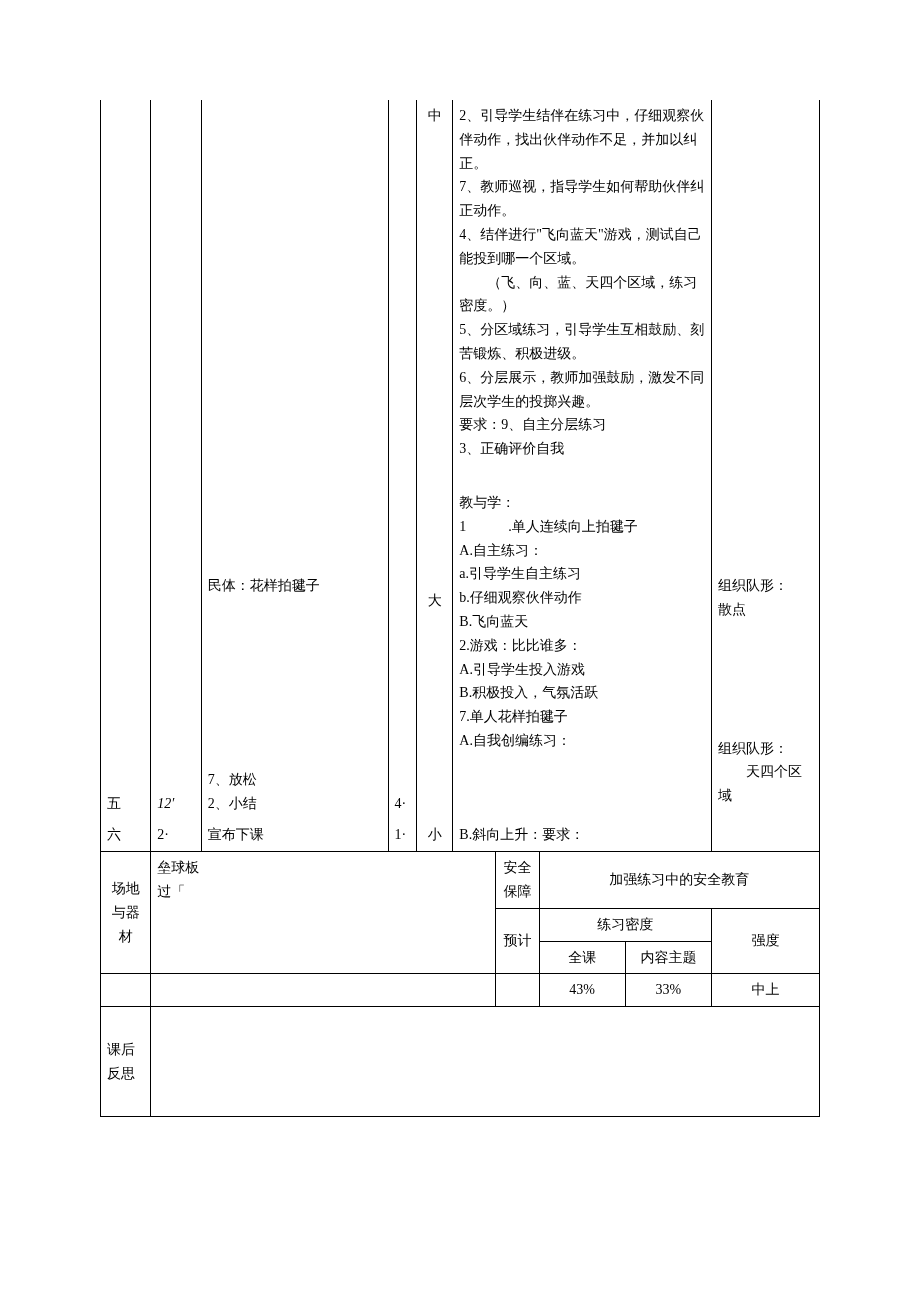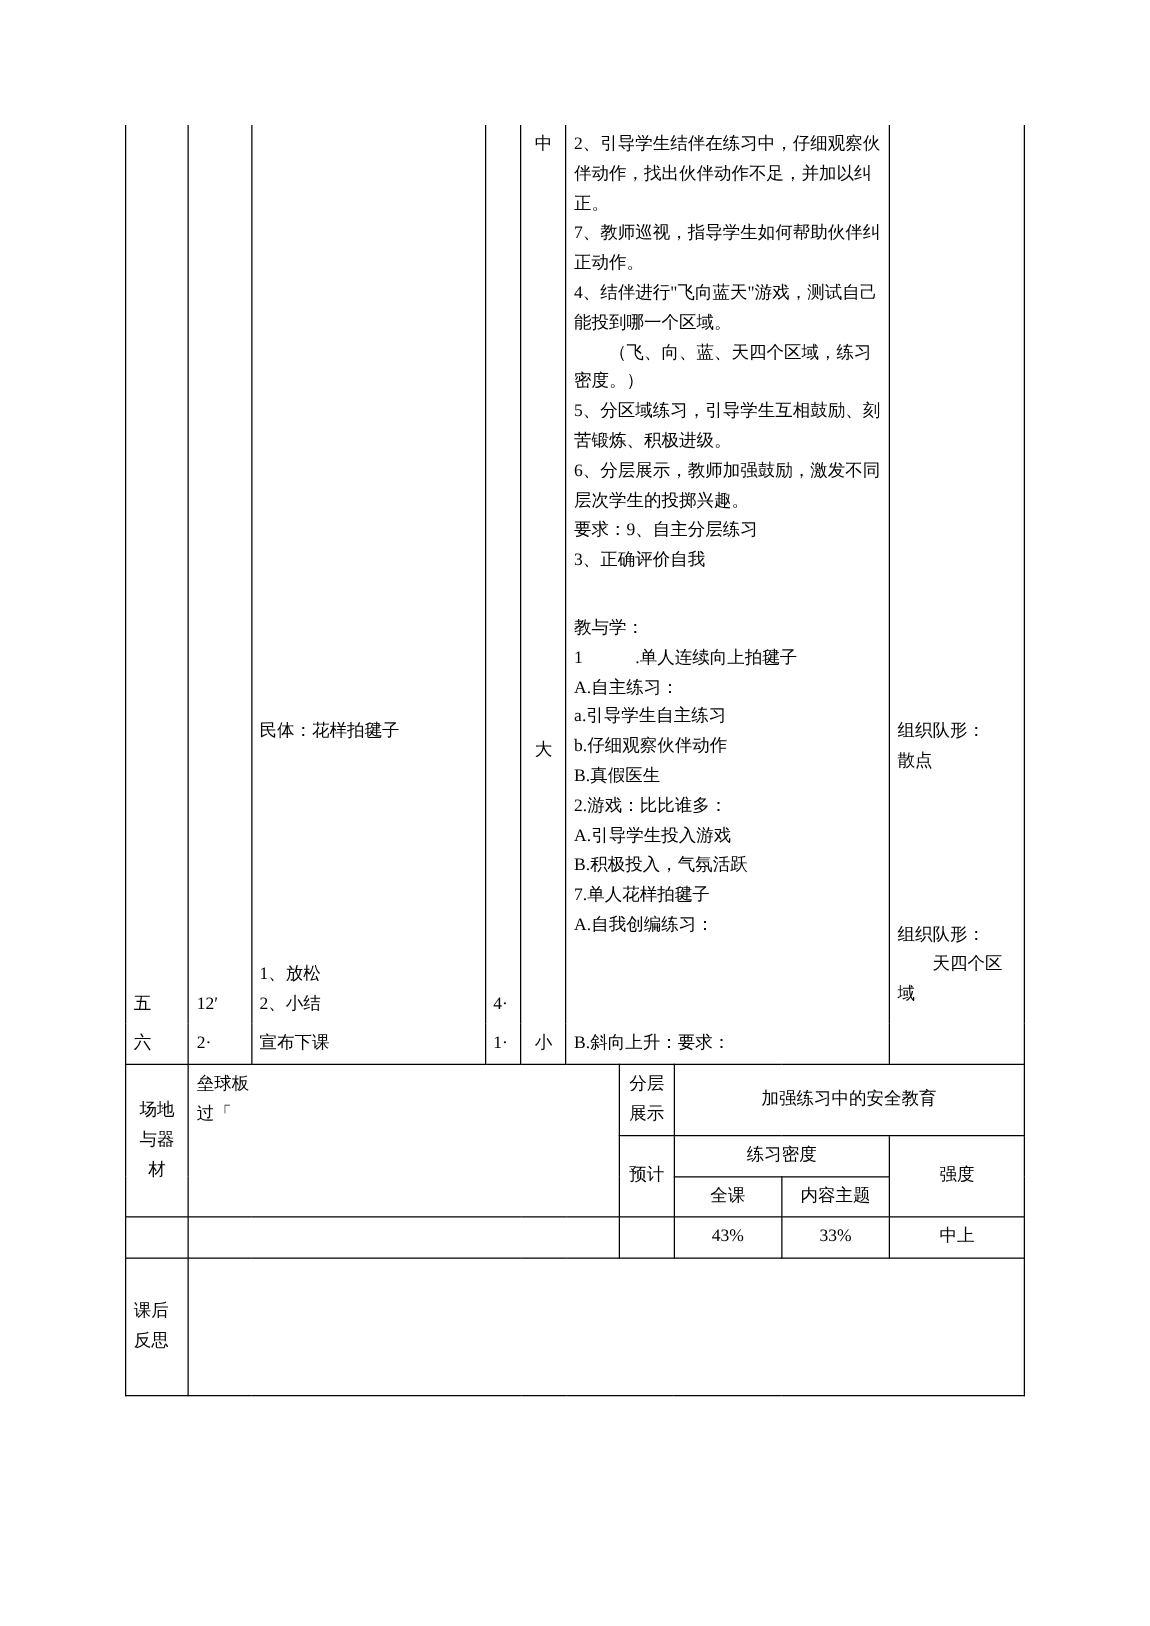--- a/index.html
+++ b/index.html
@@ -18,21 +18,21 @@
     td {
       border: 1px solid #000;
       padding: 4px 6px;
       vertical-align: top;
       word-wrap: break-word;
       line-height: 1.7;
     }
     .vcenter { vertical-align: middle; }
     .center { text-align: center; }
     .vbottom { vertical-align: bottom; }
-    .italic { }
+    .italic { font-style: italic; }
     .no-top { border-top: none; }
     .no-bottom { border-bottom: none; }
   </style>
 </head>
 <body>
 
 <table>
   <colgroup>
     <col style="width:7%">
     <col style="width:7%">
@@ -47,21 +47,21 @@
   </colgroup>
 
   <tbody>
       <tr>
     <td class="vbottom no-top no-bottom">五</td>
     <td class="vbottom italic no-top no-bottom">12′</td>
     <td class="no-top no-bottom">
       <div style="height:470px;"></div>
       <div>民体：花样拍毽子</div>
       <div style="height:170px;"></div>
-      <div>1、放松</div>
+      <div>7、放松</div>
       <div>2、小结</div>
     </td>
     <td class="vbottom no-top no-bottom">4·</td>
     <td class="no-top no-bottom">
       <div style="height:25px;" class="center">中</div>
       <div style="height:460px;"></div>
       <div class="center">大</div>
     </td>
     <td colspan="4" class="no-top no-bottom">
       <div>2、引导学生结伴在练习中，仔细观察伙伴动作，找出伙伴动作不足，并加以纠正。</div>
@@ -71,21 +71,21 @@
       <div>5、分区域练习，引导学生互相鼓励、刻苦锻炼、积极进级。</div>
       <div>6、分层展示，教师加强鼓励，激发不同层次学生的投掷兴趣。</div>
       <div>要求：9、自主分层练习</div>
       <div>3、正确评价自我</div>
       <div style="height:30px;"></div>
       <div>教与学：</div>
       <div>1　　　.单人连续向上拍毽子</div>
       <div>A.自主练习：</div>
       <div>a.引导学生自主练习</div>
       <div>b.仔细观察伙伴动作</div>
-      <div>B.真假医生</div>
+      <div>B.飞向蓝天</div>
       <div>2.游戏：比比谁多：</div>
       <div>A.引导学生投入游戏</div>
       <div>B.积极投入，气氛活跃</div>
       <div>7.单人花样拍毽子</div>
       <div>A.自我创编练习：</div>
     </td>
     <td class="no-top no-bottom">
       <div style="height:470px;"></div>
       <div>组织队形：</div>
       <div></div>
@@ -108,21 +108,21 @@
 
   <tr>
     <td rowspan="3" class="vcenter center">
       <span>场地与器材</span>
     </td>
     <td colspan="5" rowspan="3">
       <div>垒球板</div>
       <div>过「</div>
     </td>
     <td class="vcenter center">
-      <div>分层展示</div>
+      <div>安全保障</div>
     </td>
     <td colspan="3" class="vcenter center">加强练习中的安全教育</td>
   </tr>
   <tr>
     <td rowspan="2" class="vcenter center">预计</td>
     <td colspan="2" class="vcenter center">练习密度</td>
     <td rowspan="2" class="vcenter center">强度</td>
   </tr>
   <tr>
     <td class="vcenter center">全课</td>

